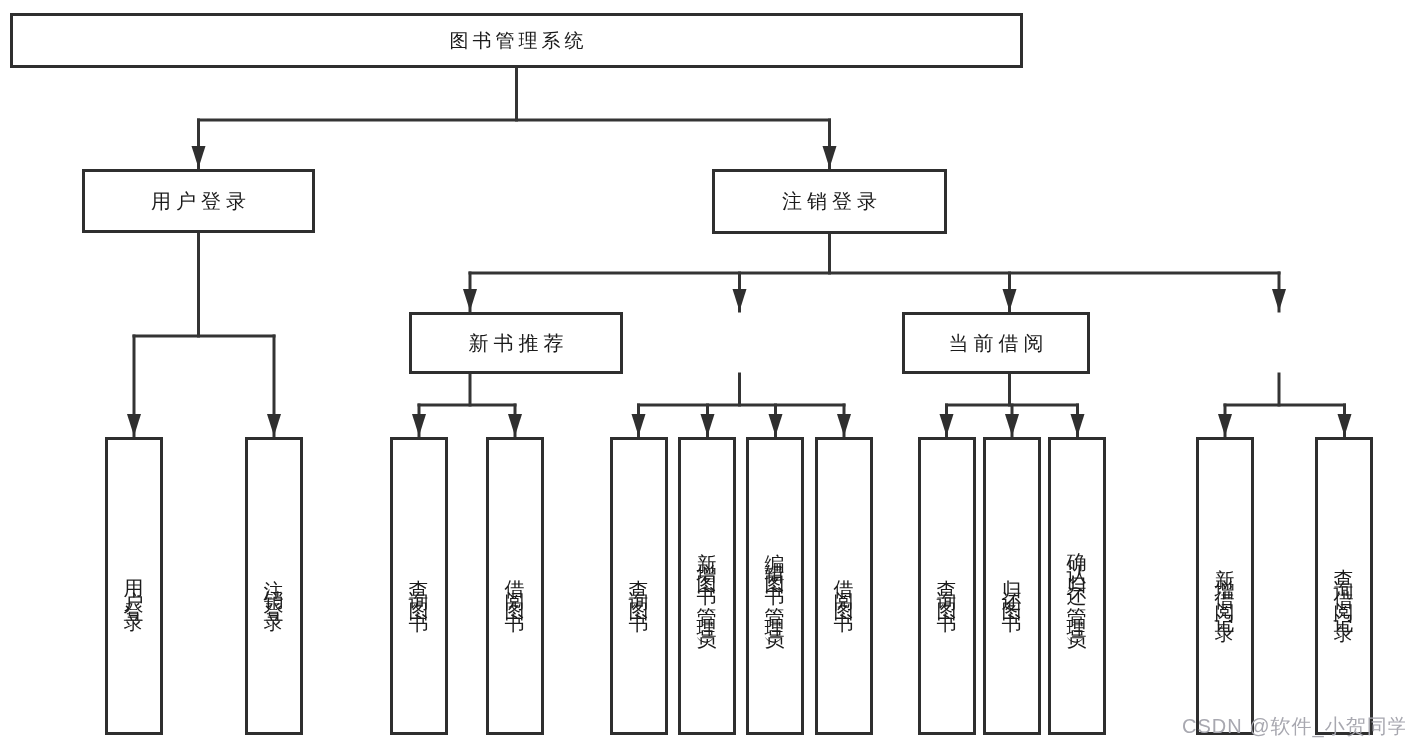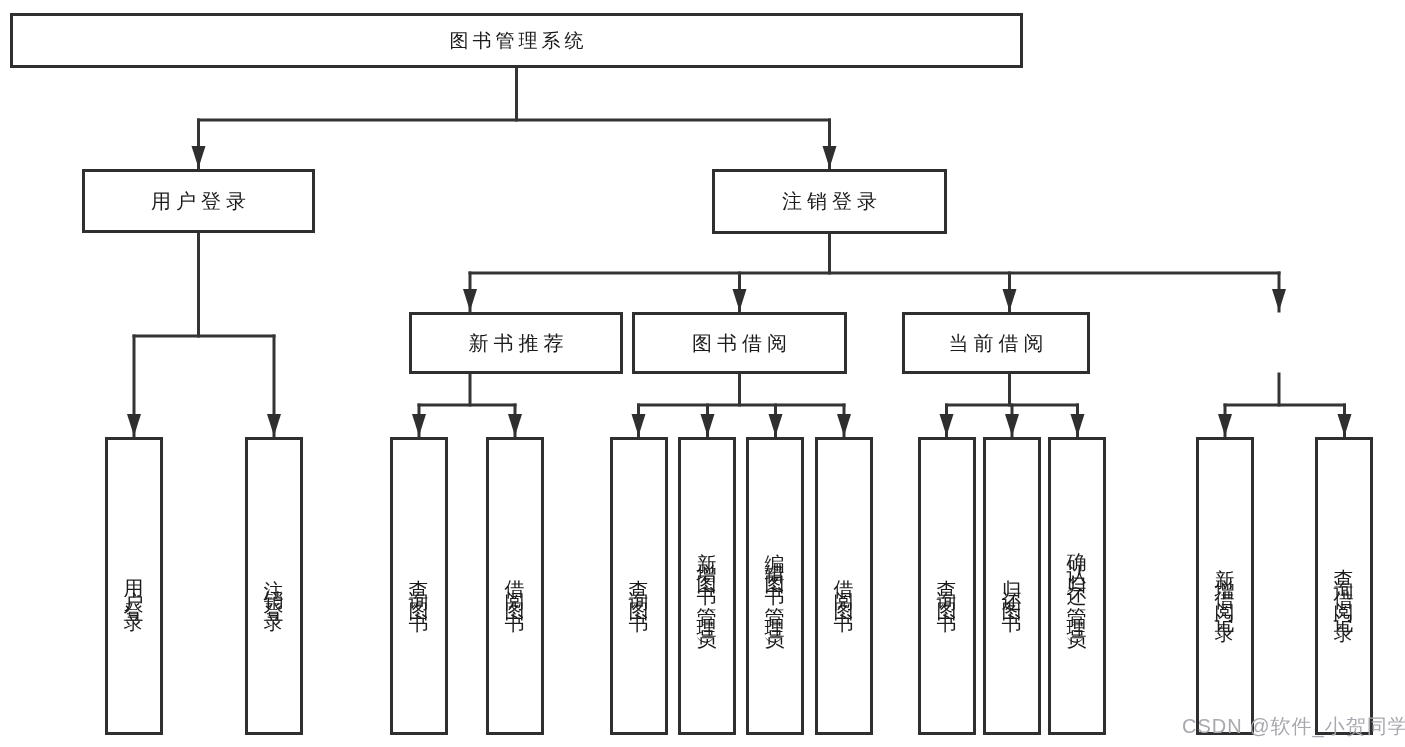--- a/index.html
+++ b/index.html
@@ -145,23 +145,20 @@
   <div class="box" style="left:82px; top:169px; width:233px; height:64px;">
     <span class="h-label">用户登录</span>
   </div>
   <div class="box" style="left:712px; top:169px; width:235px; height:65px;">
     <span class="h-label">注销登录</span>
   </div>
 
   <div class="box" style="left:363px; top:312px; width:214px; height:62px;margin-left:46px;">
     <span class="h-label">新书推荐</span>
   </div>
-  <div class="box" style="left:632px; top:312px; width:215px; height:62px;">
-    <span class="h-label">图书借阅</span>
-  </div>
   <div class="box" style="left:902px; top:312px; width:188px; height:62px;">
     <span class="h-label">当前借阅</span>
   </div>
 
   <div class="box leaf" style="left:105px;">
     <span class="v-label">用户登录</span>
   </div>
   <div class="box leaf" style="left:245px;">
     <span class="v-label">注销登录</span>
   </div>

